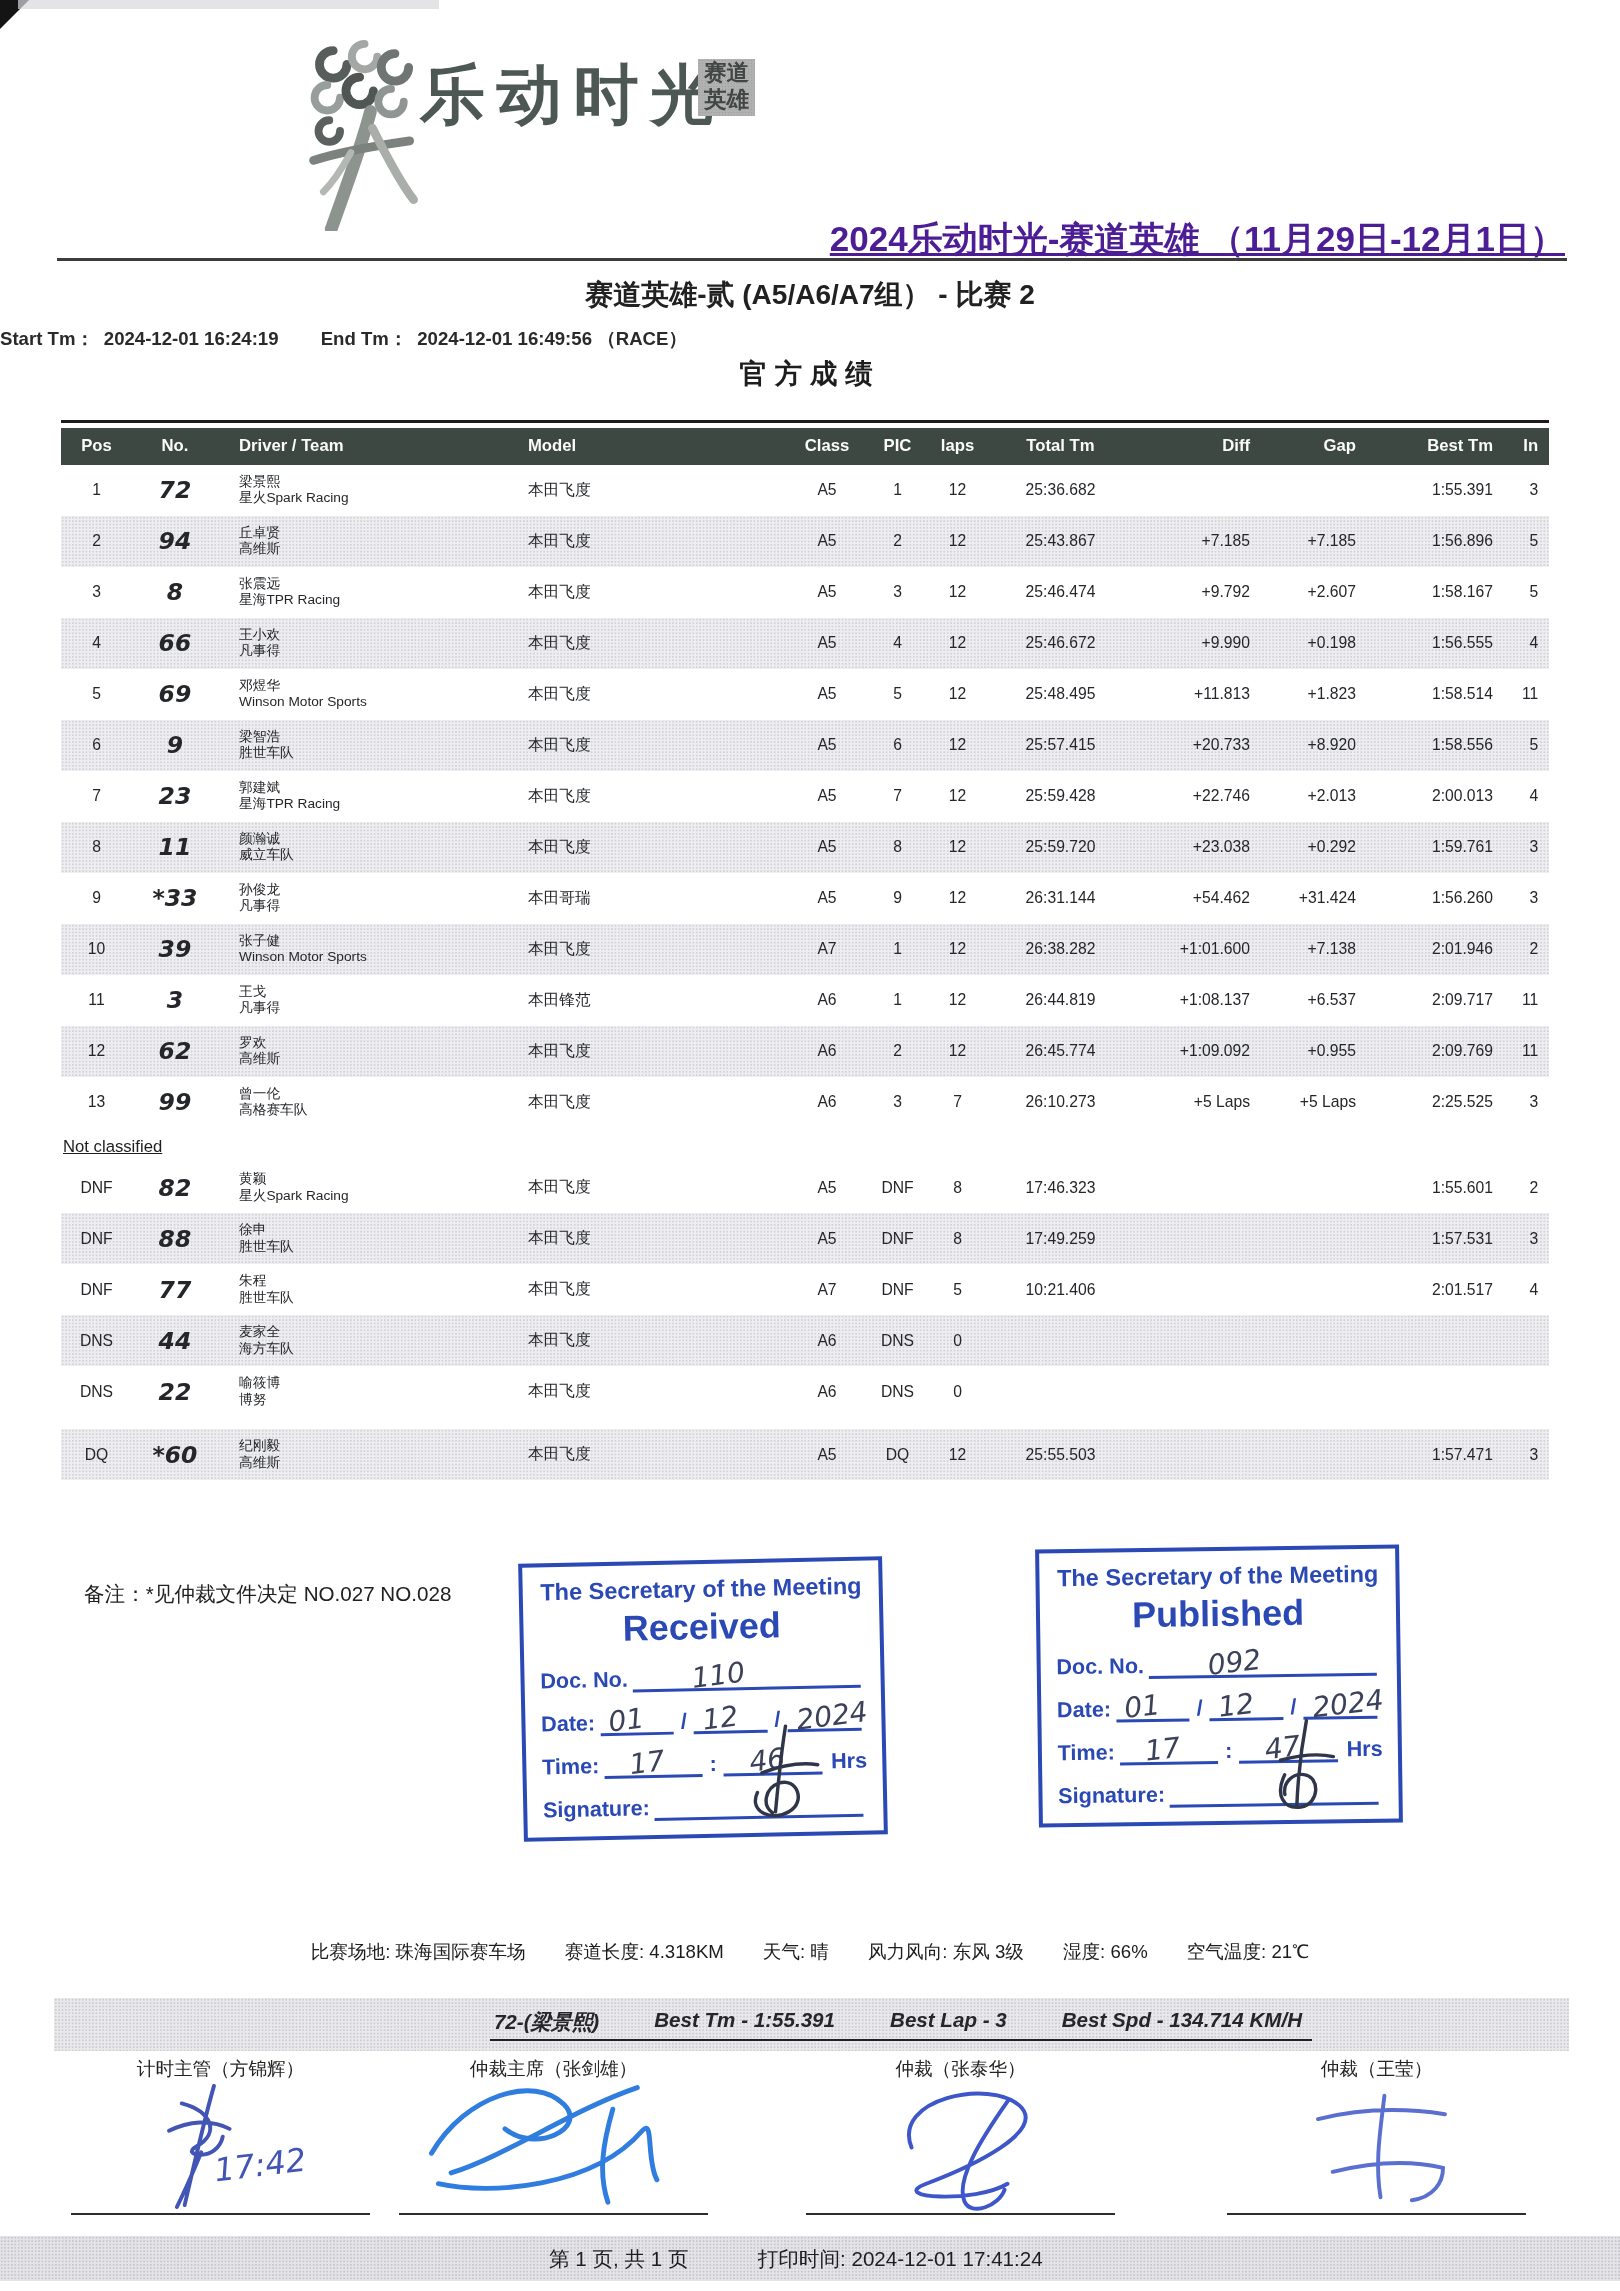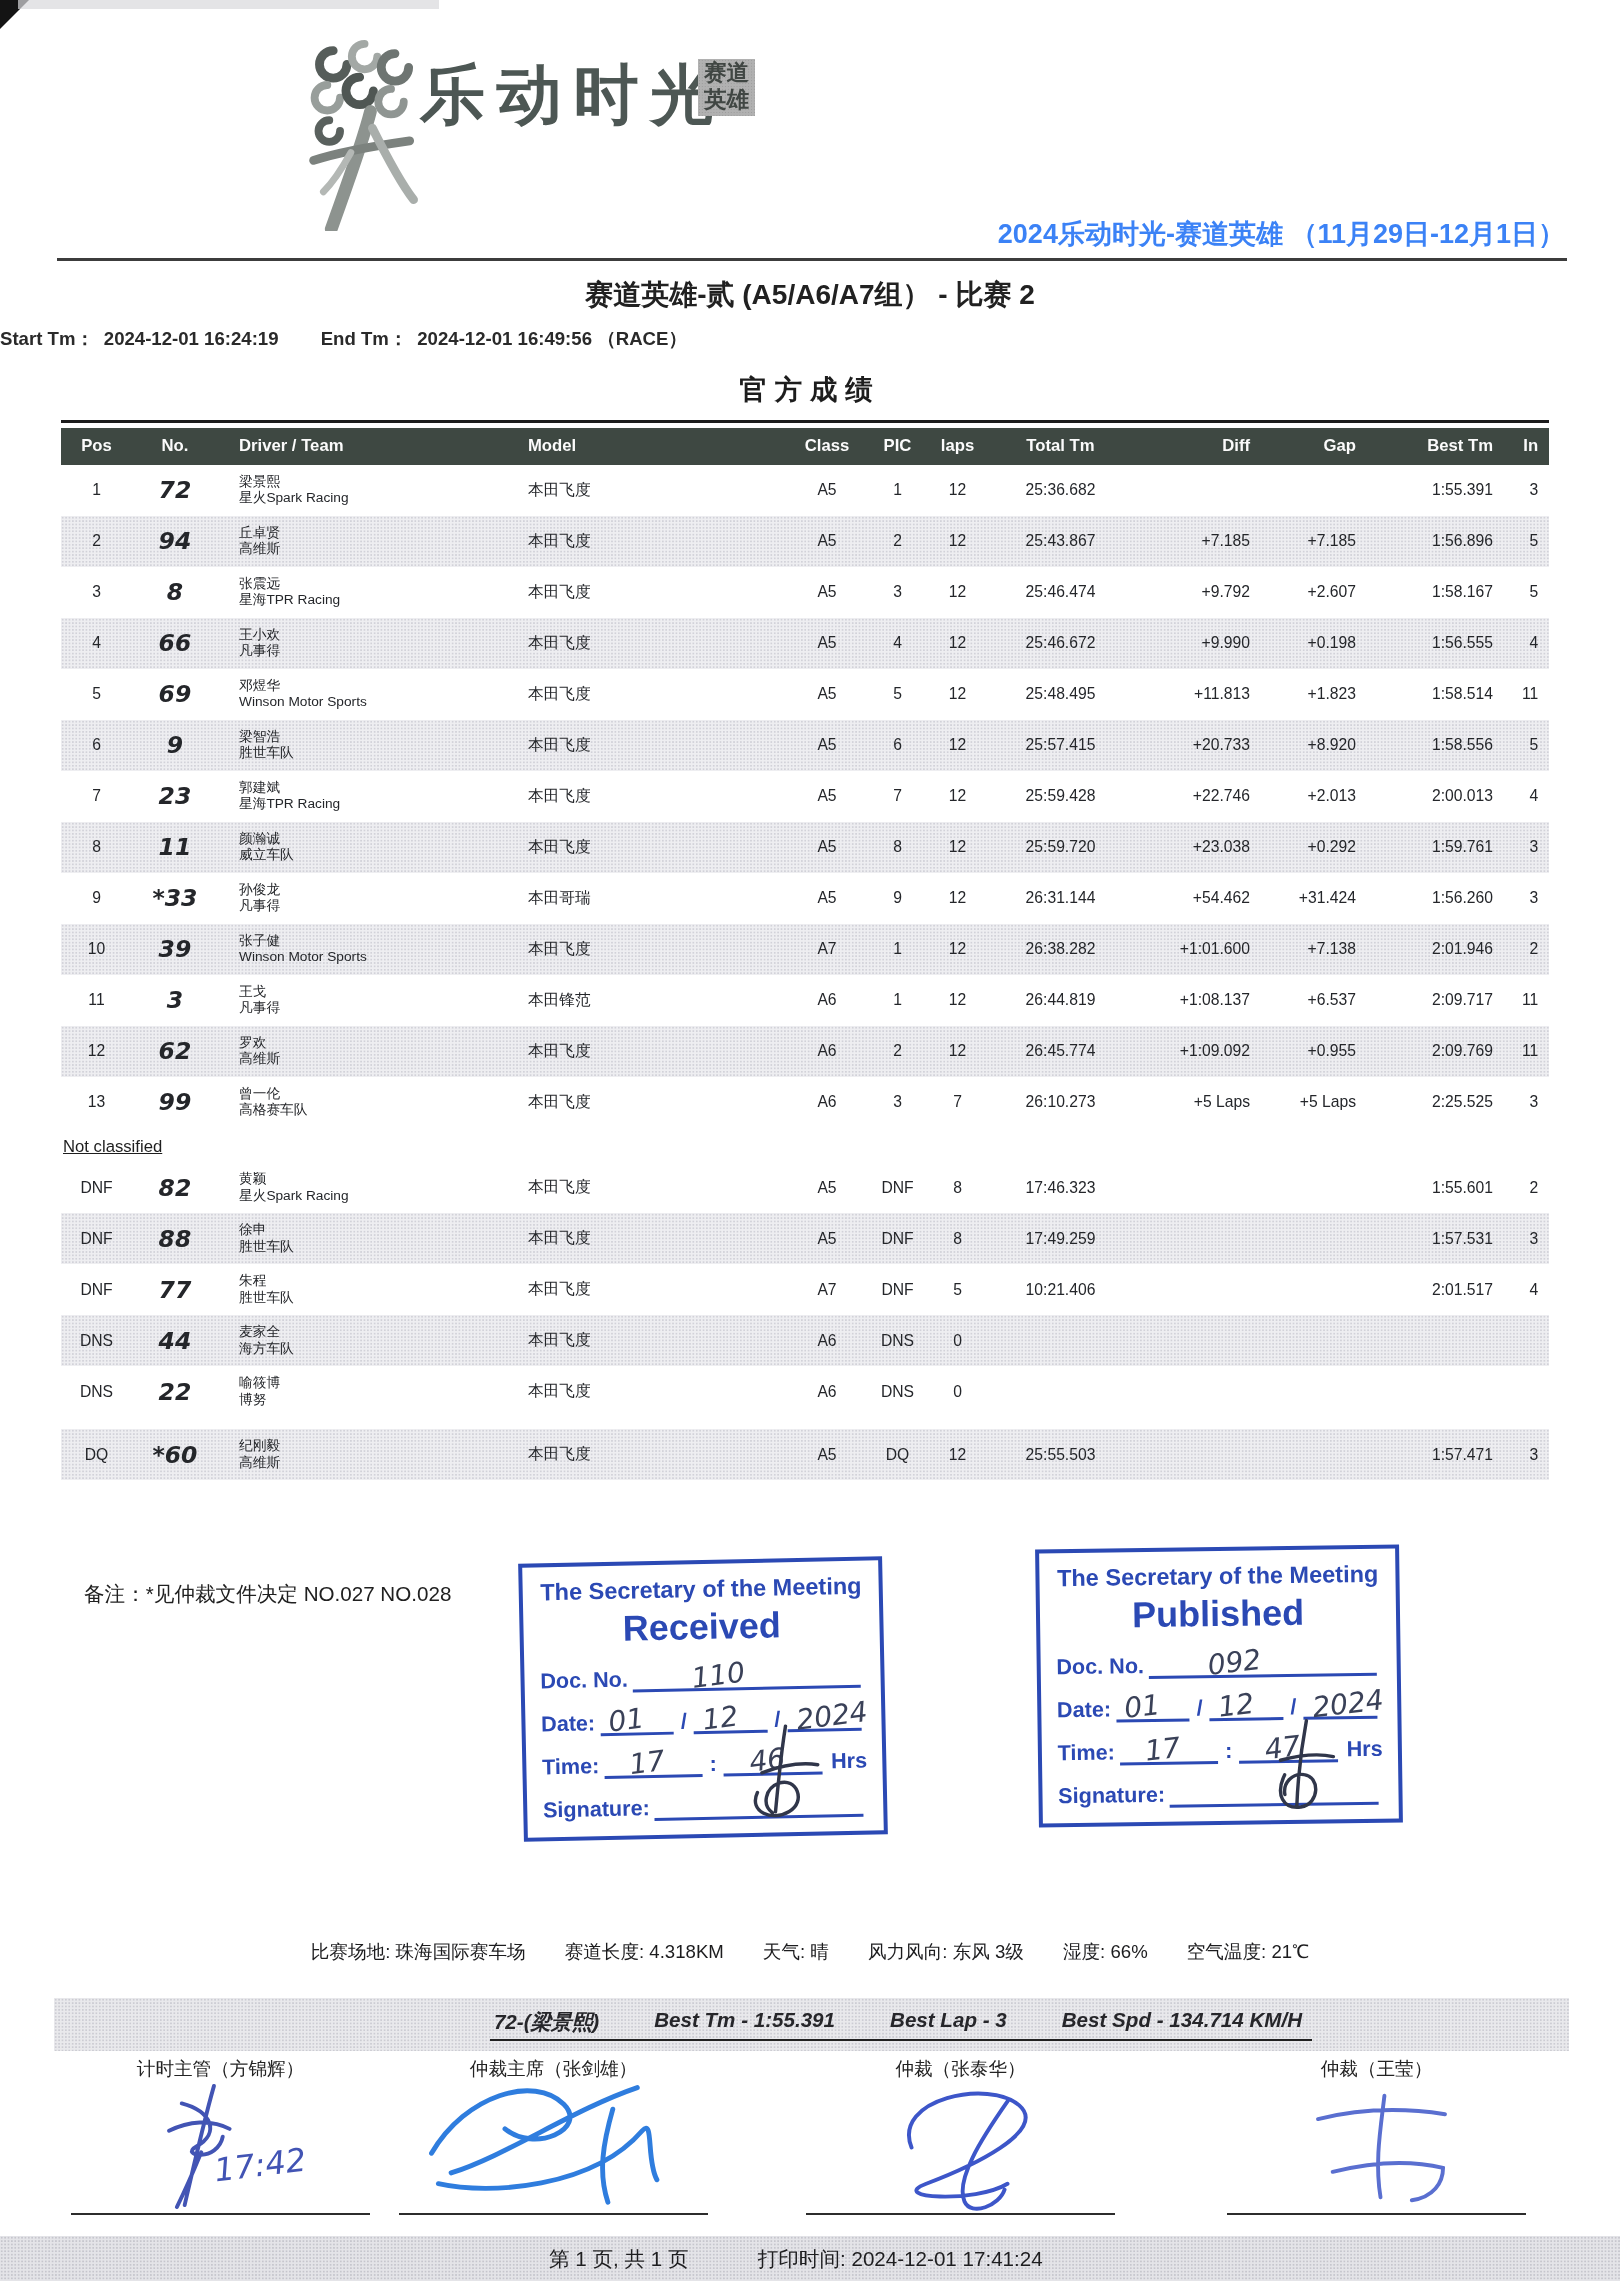--- a/index.html
+++ b/index.html
@@ -15,30 +15,30 @@
 
   
   .brand-tree{position:absolute;left:294px;top:35px;}
   .brand-text{position:absolute;left:420px;top:51px;font-family:"DejaVu Serif",serif;
     font-size:65px;font-weight:bold;color:#4d5754;letter-spacing:11.8px;}
   .brand-badge{position:absolute;left:698px;top:59px;width:57px;height:57px;
     background:#b1b1b1;color:#404643;font-weight:bold;font-size:22.5px;line-height:27.4px;
     text-align:center;background-image:radial-gradient(#9c9c9c 0.7px,transparent 0.8px);background-size:2.9px 2.9px;}
   .brand-badge span{display:block;}
 
-  .event-line{position:absolute;top:216px;right:55px;font-size:27px;font-weight:bold;color:#3b82f6;}
+  .event-line{position:absolute;top:216px;right:55px;font-size:35px;font-weight:bold;color:#4c1d95;text-decoration:underline;}
   .rule-top{position:absolute;top:258px;left:57px;width:1510px;height:2.9px;background:#3c3c3c;}
 
   .race-title{position:absolute;top:276px;left:0;width:1620px;text-align:center;
     font-size:28px;font-weight:bold;color:#212121;}
   .time-line{position:absolute;top:326px;left:0;width:1620px;text-align:left;
     font-size:18.6px;font-weight:bold;color:#2a2a2a;}
   .time-line .tsep{display:inline-block;width:37px;}
   .time-line .tlabel{margin-right:9.8px;}
-  .results-title{position:absolute;top:372px;left:0;width:1620px;text-align:center;
+  .results-title{position:absolute;top:356px;left:0;width:1620px;text-align:center;
     font-size:27.4px;font-weight:bold;letter-spacing:7.8px;color:#1d1d1d;}
 
   
   .table-wrap{position:absolute;top:420px;left:61px;width:1488px;}
   .topline{height:2.9px;background:#1c1c1c;margin-bottom:4.9px;}
   .thead,.trow{display:grid;grid-template-columns:71px 76px 314px 265px 80px 61px 59px 147px 118px 106px 137px 55px;}
   .thead{background:#3e4842;color:#fbfbfb;height:37px;align-items:center;font-size:16.7px;font-weight:bold;}
   .trow{min-height:51px;align-items:center;font-size:15.7px;color:#24262a;}
   .trow.striped{background-color:#eeeef1;background-image:radial-gradient(#d2d2d9 0.7px,transparent 0.8px);background-size:3.4px 3.4px;}
   .trow.dq-gap{margin-top:11.8px;}

